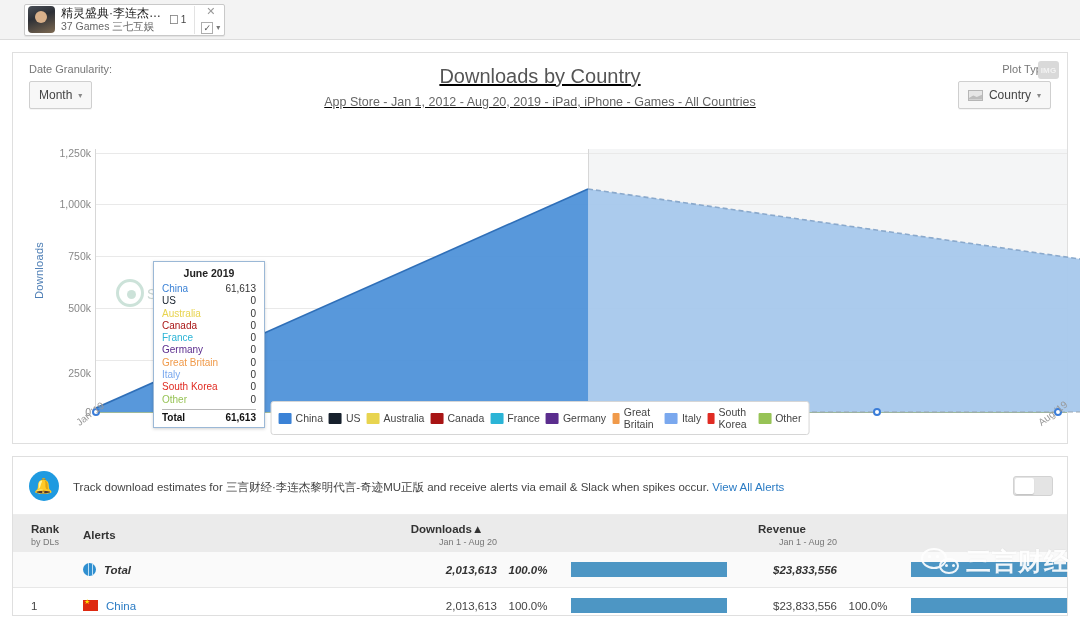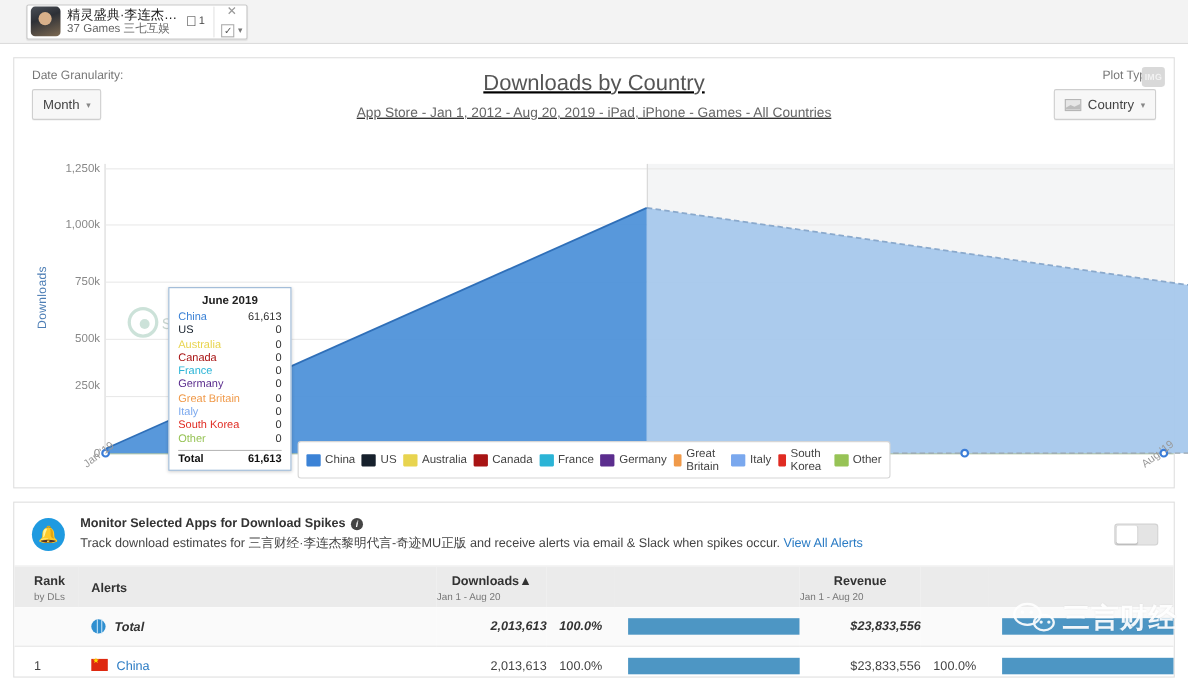--- a/index.html
+++ b/index.html
@@ -226,21 +226,21 @@
     padding: 8px 0 5px 0; font-weight: bold; text-align: left;
   }
   .sub { display: block; font-size: 9px; color: #777; font-weight: normal; margin-top: 2px; }
   .c-rank { width: 58px; padding-left: 18px !important; }
   .c-country { padding-left: 12px !important; }
   .c-num { text-align: right !important; width: 100px; }
   .c-pct { text-align: center; width: 62px; }
   .c-bar { width: 168px; padding-left: 12px !important; }
   .c-rev { text-align: right !important; width: 110px; }
   th.c-num, th.c-rev { text-align: center !important; }
-  th.c-num .sub, th.c-rev .sub { text-align: left; }
+  th.c-num .sub, th.c-rev .sub { text-align: right; }
   tbody td {
     font-size: 11.5px; color: #444; padding: 10px 0; vertical-align: middle;
   }
   tr.total-row td { background: #fafafa; font-style: italic; font-weight: bold; color: #333; }
   tr.total-row { border-bottom: 1px solid #e7e7e7; }
   .globe {
     display: inline-block; width: 13px; height: 13px; border-radius: 50%;
     background: #2f8fd0; vertical-align: -2px; margin-right: 8px;
     position: relative;
   }
@@ -330,21 +330,21 @@
 
   <div class="plot-wrap">
 
     <div class="y-axis-title">Downloads</div>
 
     <div class="y-ticks">
       <div class="y-tick" style="top:4px">1,250k</div>
       <div class="y-tick" style="top:55px">1,000k</div>
       <div class="y-tick" style="top:107px">750k</div>
       <div class="y-tick" style="top:159px">500k</div>
-      <div class="y-tick" style="top:202px">250k</div>
+      <div class="y-tick" style="top:224px">250k</div>
       <div class="y-tick" style="top:263px">0</div>
     </div>
 
     <div class="grid-area">
       <div class="fore-band" style="left:492px; right:0;"></div>
 
       <div class="gridline" style="top:4px"></div>
       <div class="gridline" style="top:55px"></div>
       <div class="gridline" style="top:107px"></div>
       <div class="gridline" style="top:159px"></div>
@@ -467,24 +467,20 @@
         <span>Other</span>
       </div>
   </div>
 </div>
 
 <div class="bottom">
 
   <div class="alert-row">
     <div class="bell">🔔</div>
     <div class="alert-txt">
-      <div class="alert-h">
-        <span>Monitor Selected Apps for Download Spikes</span>
-        <span class="info-i">i</span>
-      </div>
       <div class="alert-p">
         <span>Track download estimates for </span><span>三言财经·李连杰黎明代言-奇迹MU正版</span><span> and receive alerts via email &amp; Slack when spikes occur. </span><span class="link">View All Alerts</span>
       </div>
     </div>
     <div class="toggle"></div>
   </div>
 
   <table>
     <thead>
       <tr>

